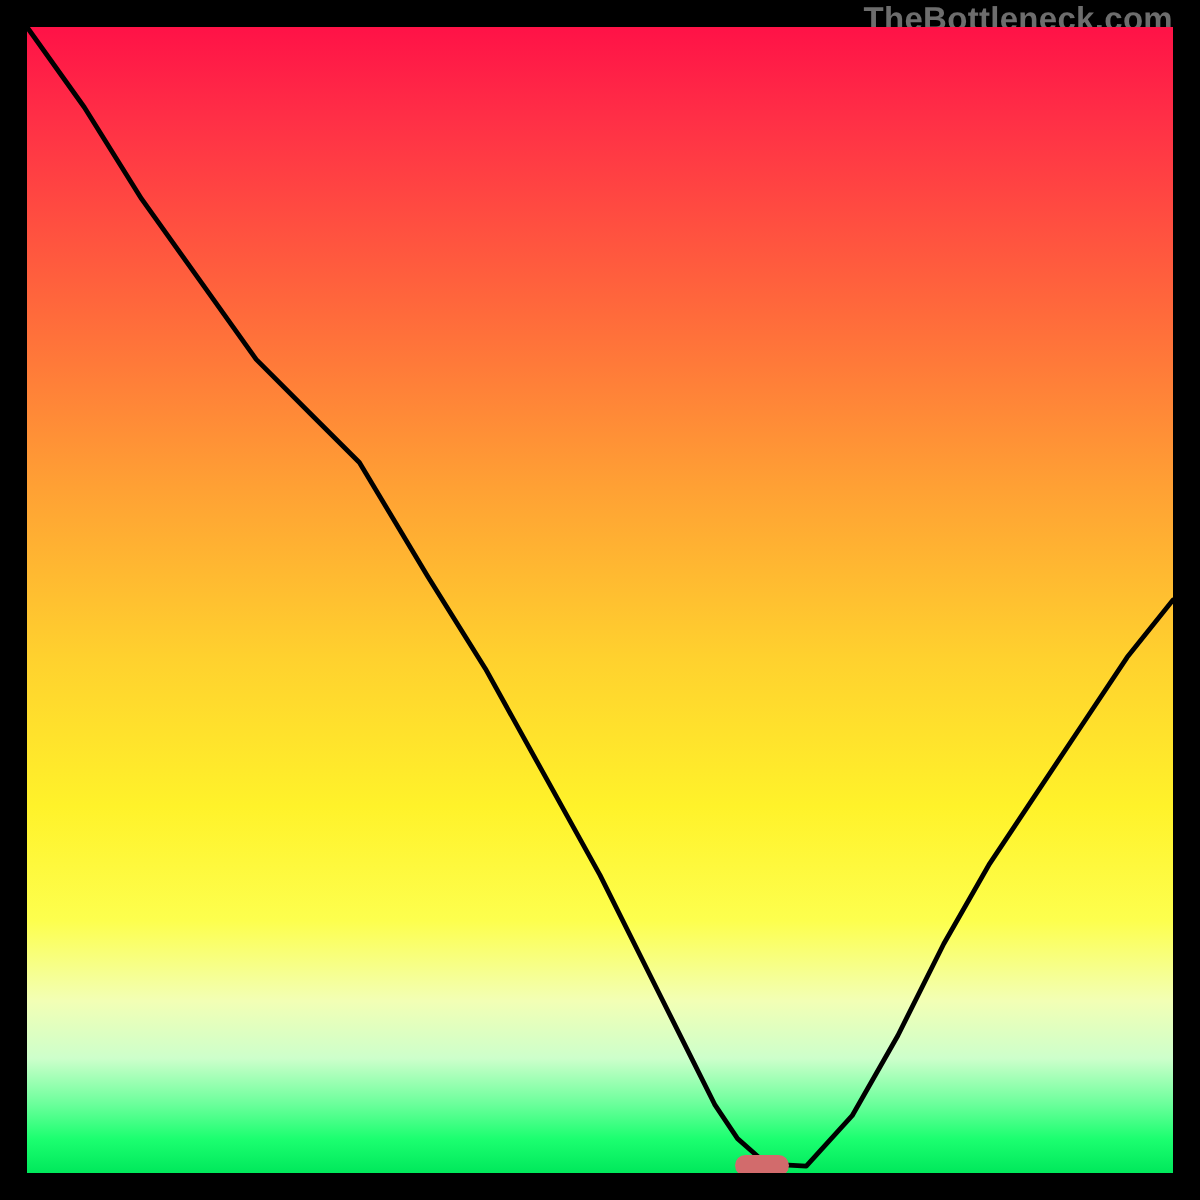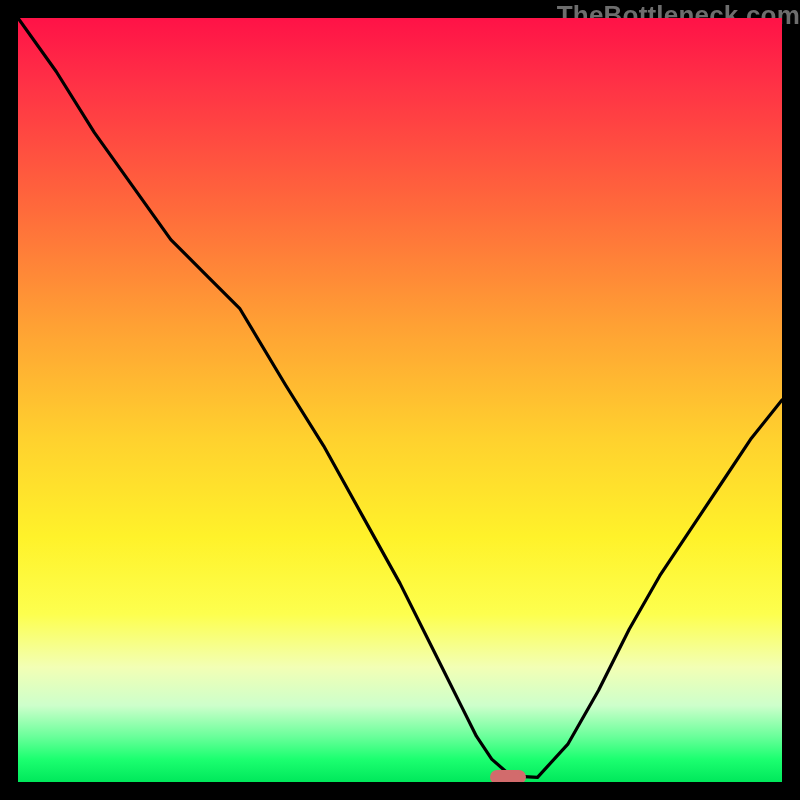--- a/index.html
+++ b/index.html
@@ -57,23 +57,23 @@
     pointer-events: none;
   }
   .marker {
     position: absolute;
     background: #d26b6c;
     border-radius: 7px;
   }
   .watermark {
     position: absolute;
     top: 0px;
-    right: 0;
+    right: 18px;
     color: #6d6d6d;
-    font-size: 26px;
+    font-size: 22px;
     font-weight: 600;
     letter-spacing: 0.2px;
     user-select: none;
   }
 </style>
 </head>
 <body>
 
 <div class="frame">
 

